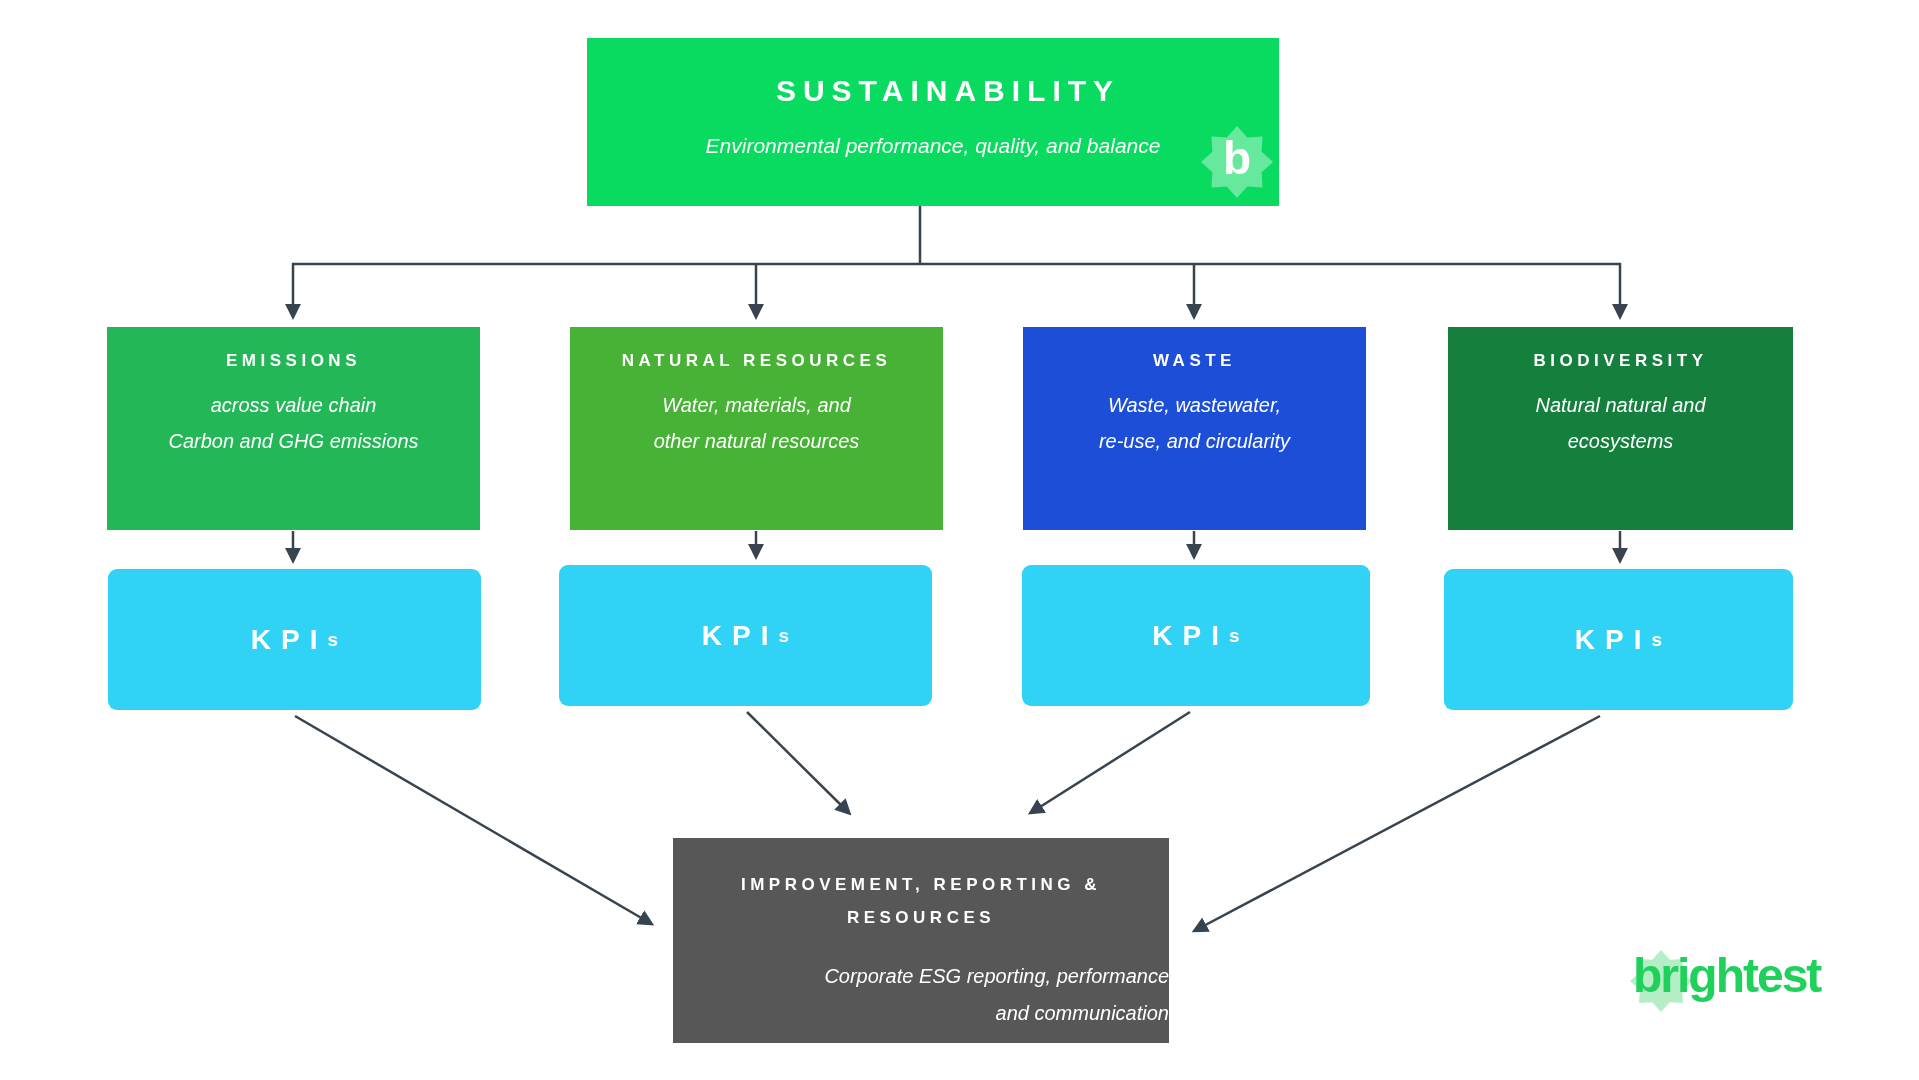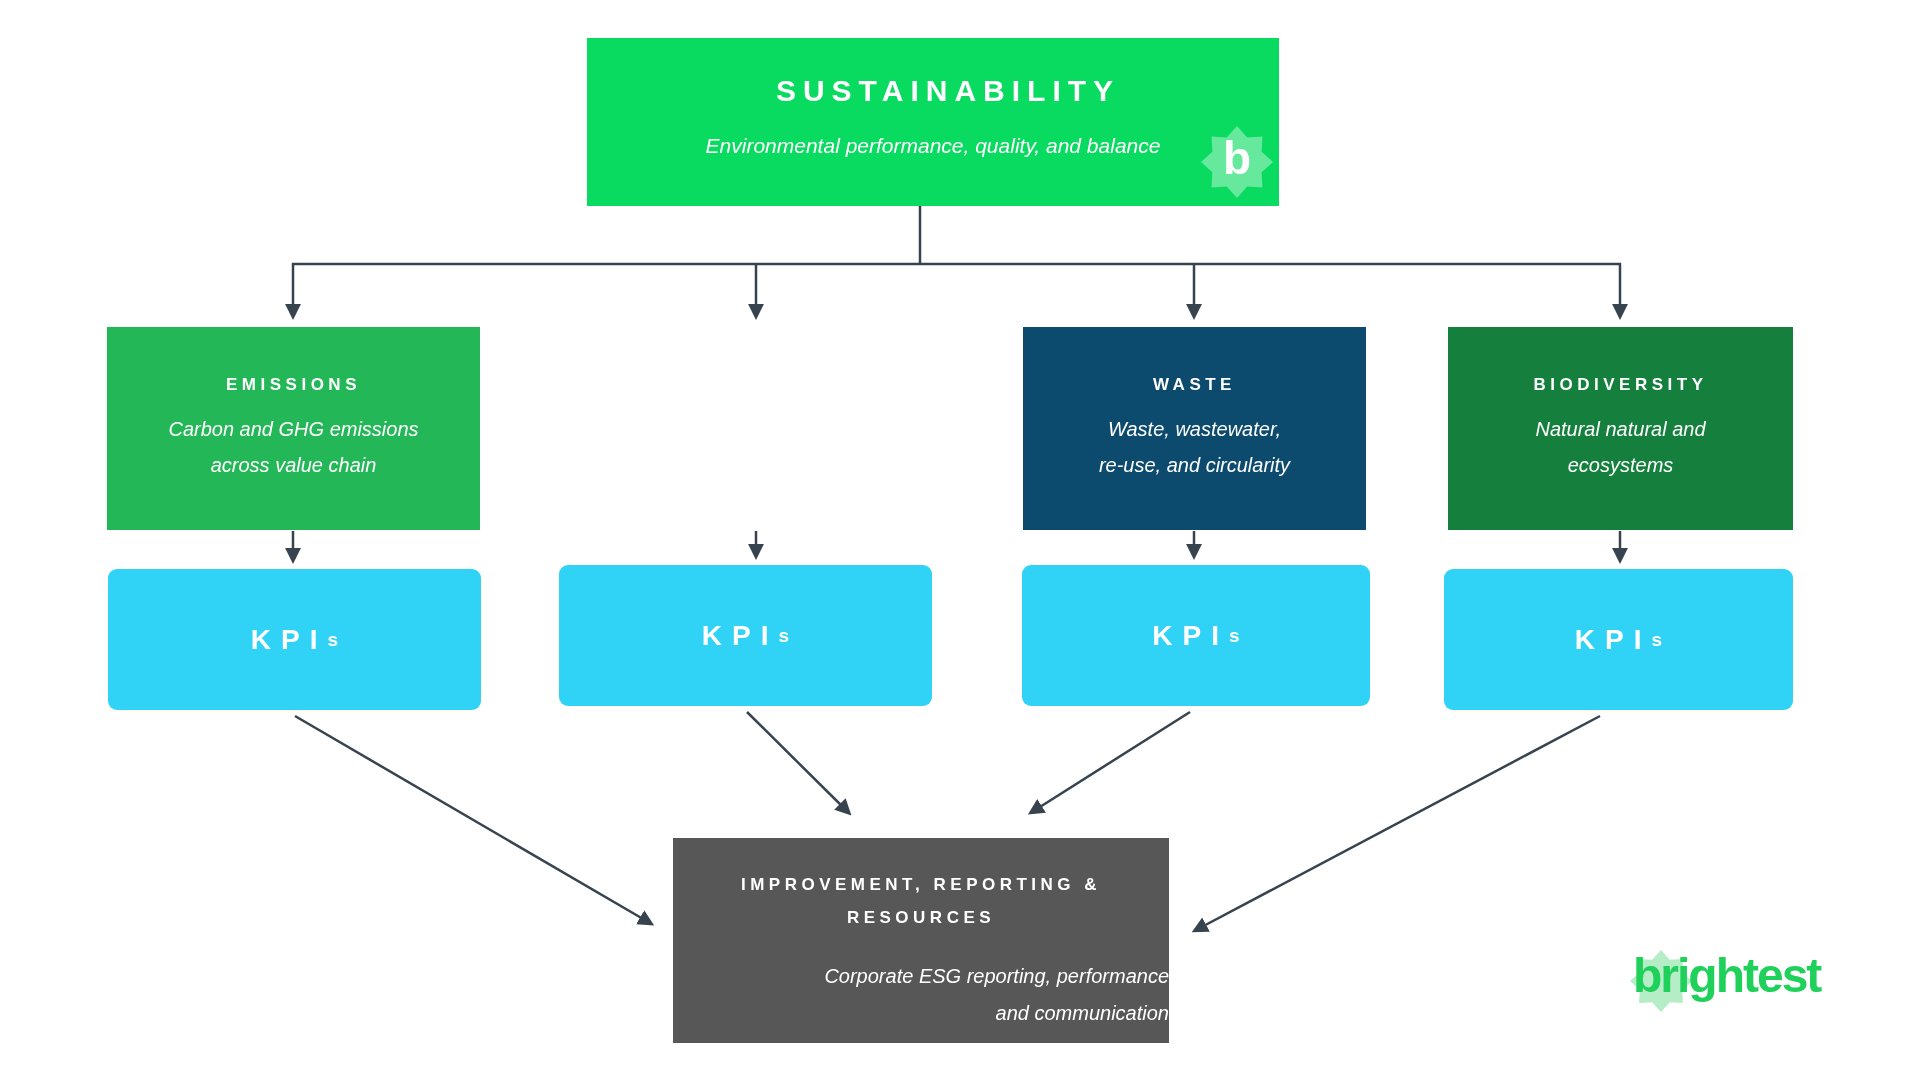--- a/index.html
+++ b/index.html
@@ -19,21 +19,21 @@
   .badge{left:1201px;top:126px;width:72px;height:72px;}
   .badge svg{position:absolute;left:0;top:0;}
   .badge-letter{position:absolute;left:0;top:-4px;width:72px;height:72px;display:flex;align-items:center;justify-content:center;
     font-size:46px;font-weight:bold;color:#ffffff;}
   
   .pillar{top:327px;height:203px;text-align:center;}
   .p1{left:107px;width:373px;}
   .p2{left:570px;width:373px;}
   .p3{left:1023px;width:343px;}
   .p4{left:1448px;width:345px;}
-  .pillar-title{padding-top:48px;font-size:17px;font-weight:bold;letter-spacing:4.5px;}
+  .pillar-title{padding-top:24px;font-size:17px;font-weight:bold;letter-spacing:4.5px;}
   .pillar-sub{margin-top:16px;font-size:20px;font-style:italic;line-height:36px;}
   
   .kpi{top:569px;height:141px;display:flex;align-items:center;justify-content:center;border-radius:9px;}
   .k1{left:108px;width:373px;}
   .k2{left:559px;width:373px;top:565px;}
   .k3{left:1022px;width:348px;top:565px;}
   .k4{left:1444px;width:349px;}
   .kpi-label{font-size:28px;font-weight:bold;letter-spacing:10px;}
   .kpi-suffix{font-size:19px;font-weight:bold;letter-spacing:0;}
   
@@ -85,27 +85,34 @@
   <div class="abs badge">
     <svg width="72" height="72" viewBox="0 0 100 100">
       <polygon points="100,50 84.2,64.2 85.4,85.4 64.2,84.2 50,100 35.8,84.2 14.6,85.4 15.8,64.2 0,50 15.8,35.8 14.6,14.6 35.8,15.8 50,0 64.2,15.8 85.4,14.6 84.2,35.8" style="fill:var(--badge-star,rgba(255,255,255,0.38));"></polygon>
     </svg>
     <div class="badge-letter">b</div>
   </div>
 
   <div class="abs pillar p1" style="background-color: rgb(35, 183, 88);">
     <div class="pillar-title">EMISSIONS</div>
     <div class="pillar-sub">
+      <div>across value chain</div>
       <div>Carbon and GHG emissions</div>
-      <div>across value chain</div>
     </div>
   </div>
 
+  <div class="abs pillar p2" style="background-color: rgb(72, 178, 54);">
+    <div class="pillar-title">NATURAL RESOURCES</div>
+    <div class="pillar-sub">
+      <div>Water, materials, and</div>
+      <div>other natural resources</div>
+    </div>
+  </div>
 
-  <div class="abs pillar p3" style="background-color: #0c4a6e;">
+  <div class="abs pillar p3" style="background-color: #1d4ed8;">
     <div class="pillar-title">WASTE</div>
     <div class="pillar-sub">
       <div>Waste, wastewater,</div>
       <div>re-use, and circularity</div>
     </div>
   </div>
 
   <div class="abs pillar p4" style="background-color: #15803d;">
     <div class="pillar-title">BIODIVERSITY</div>
     <div class="pillar-sub">

